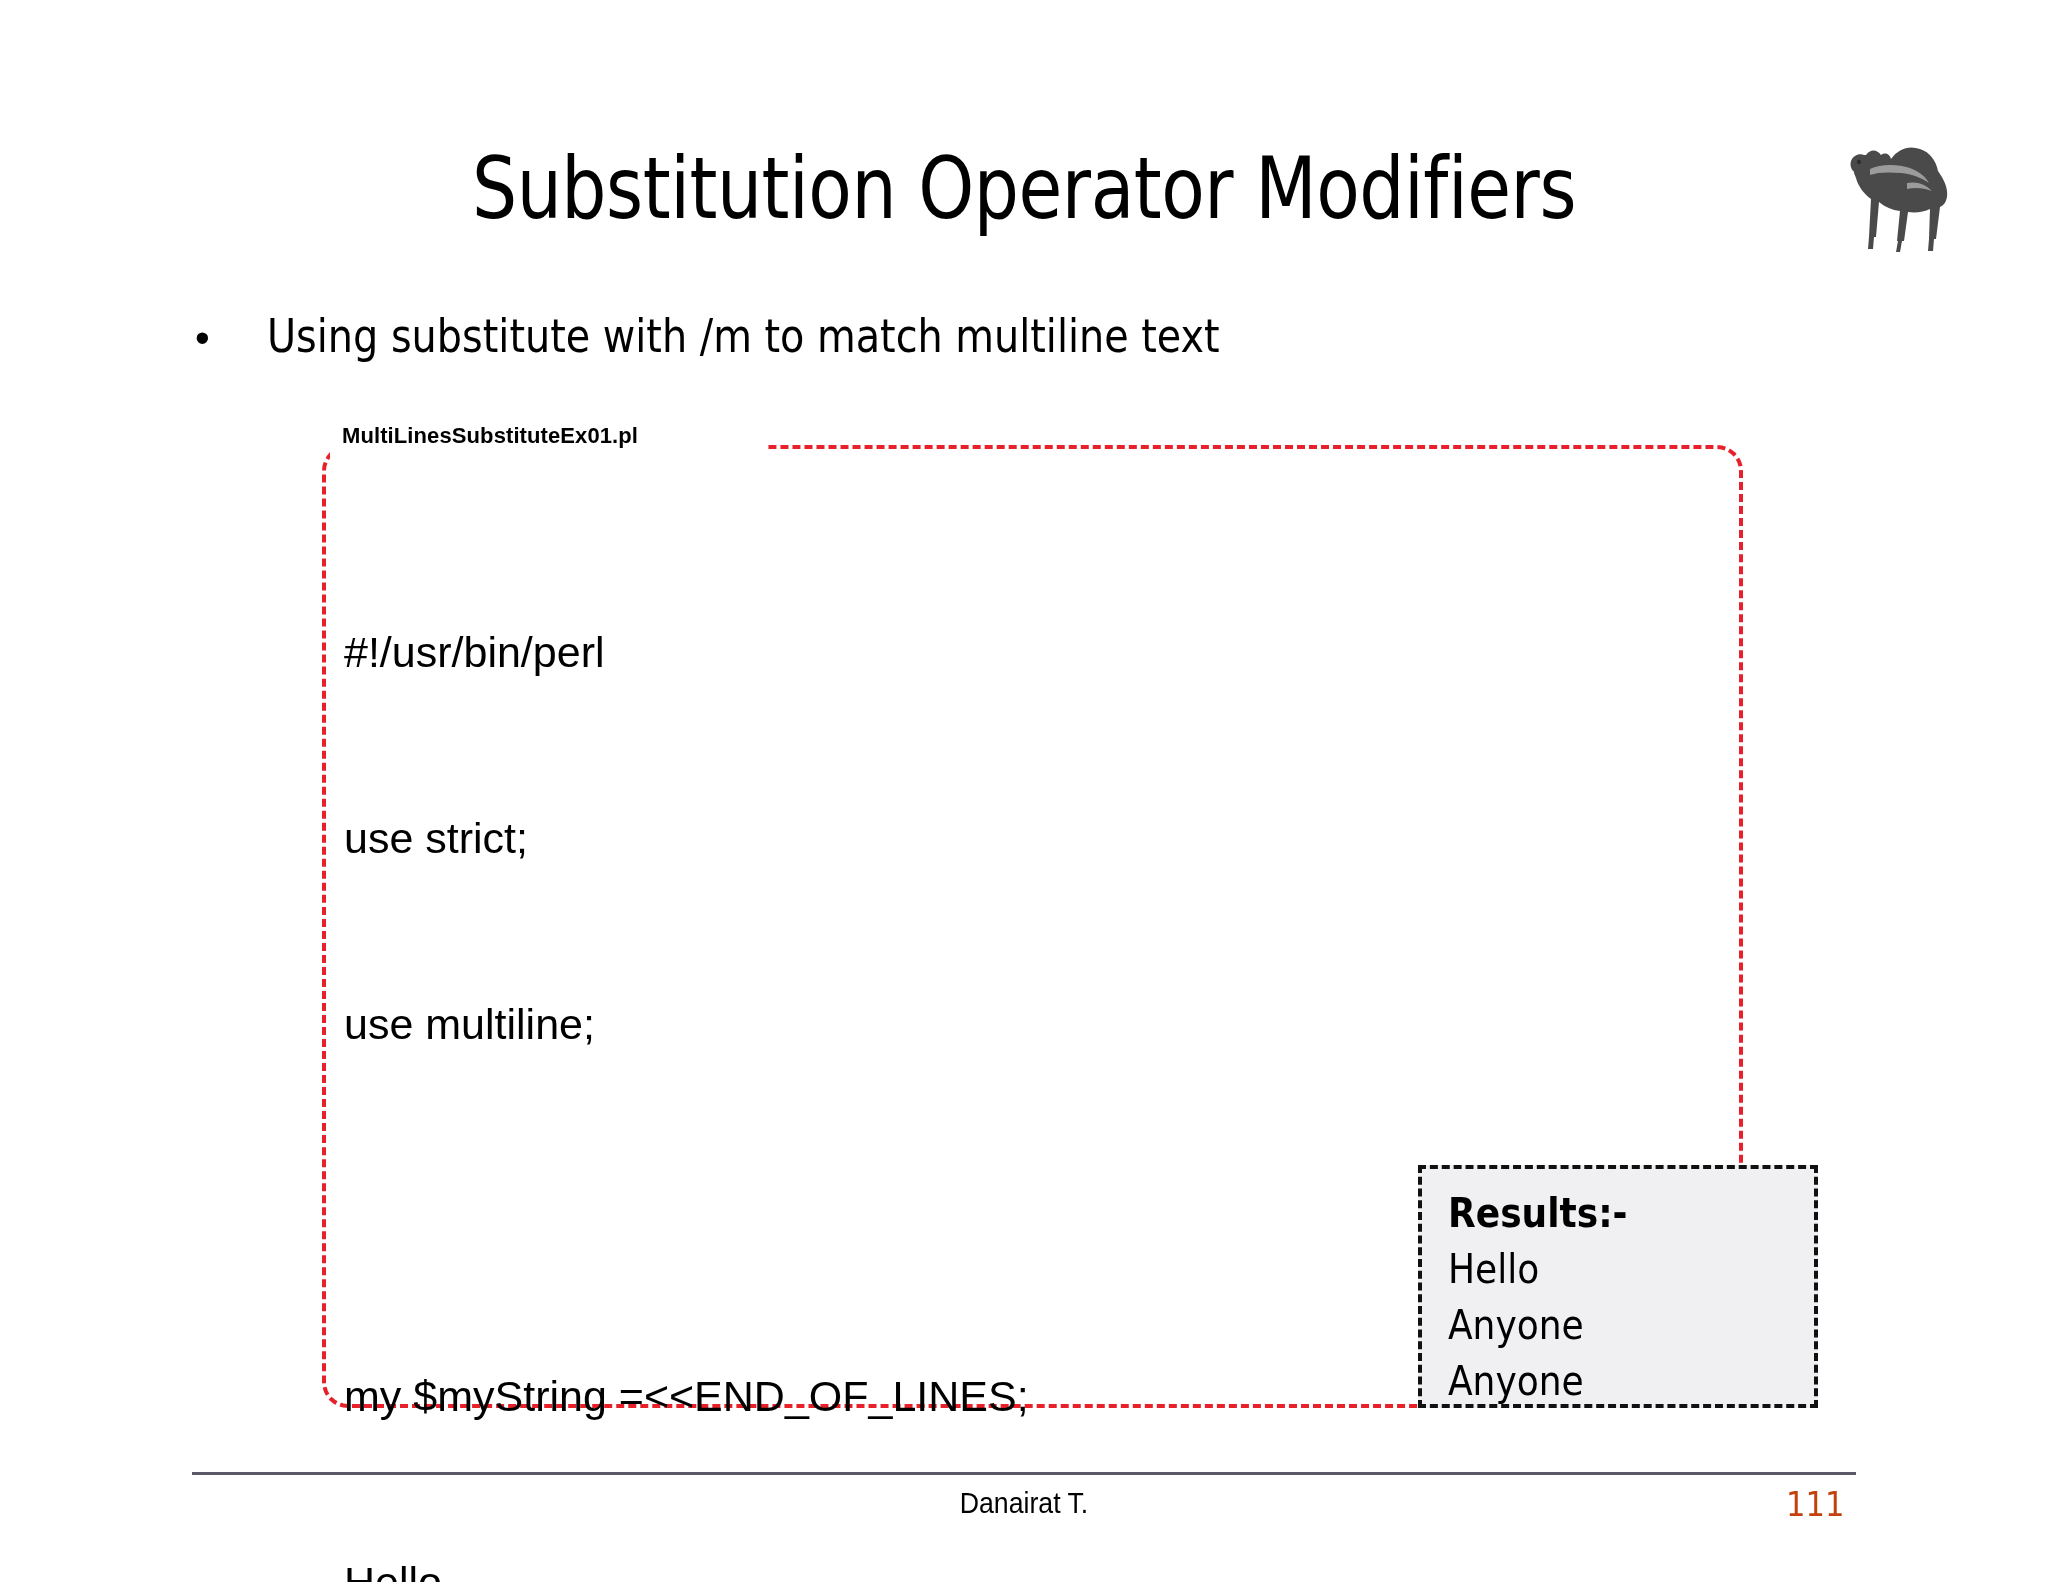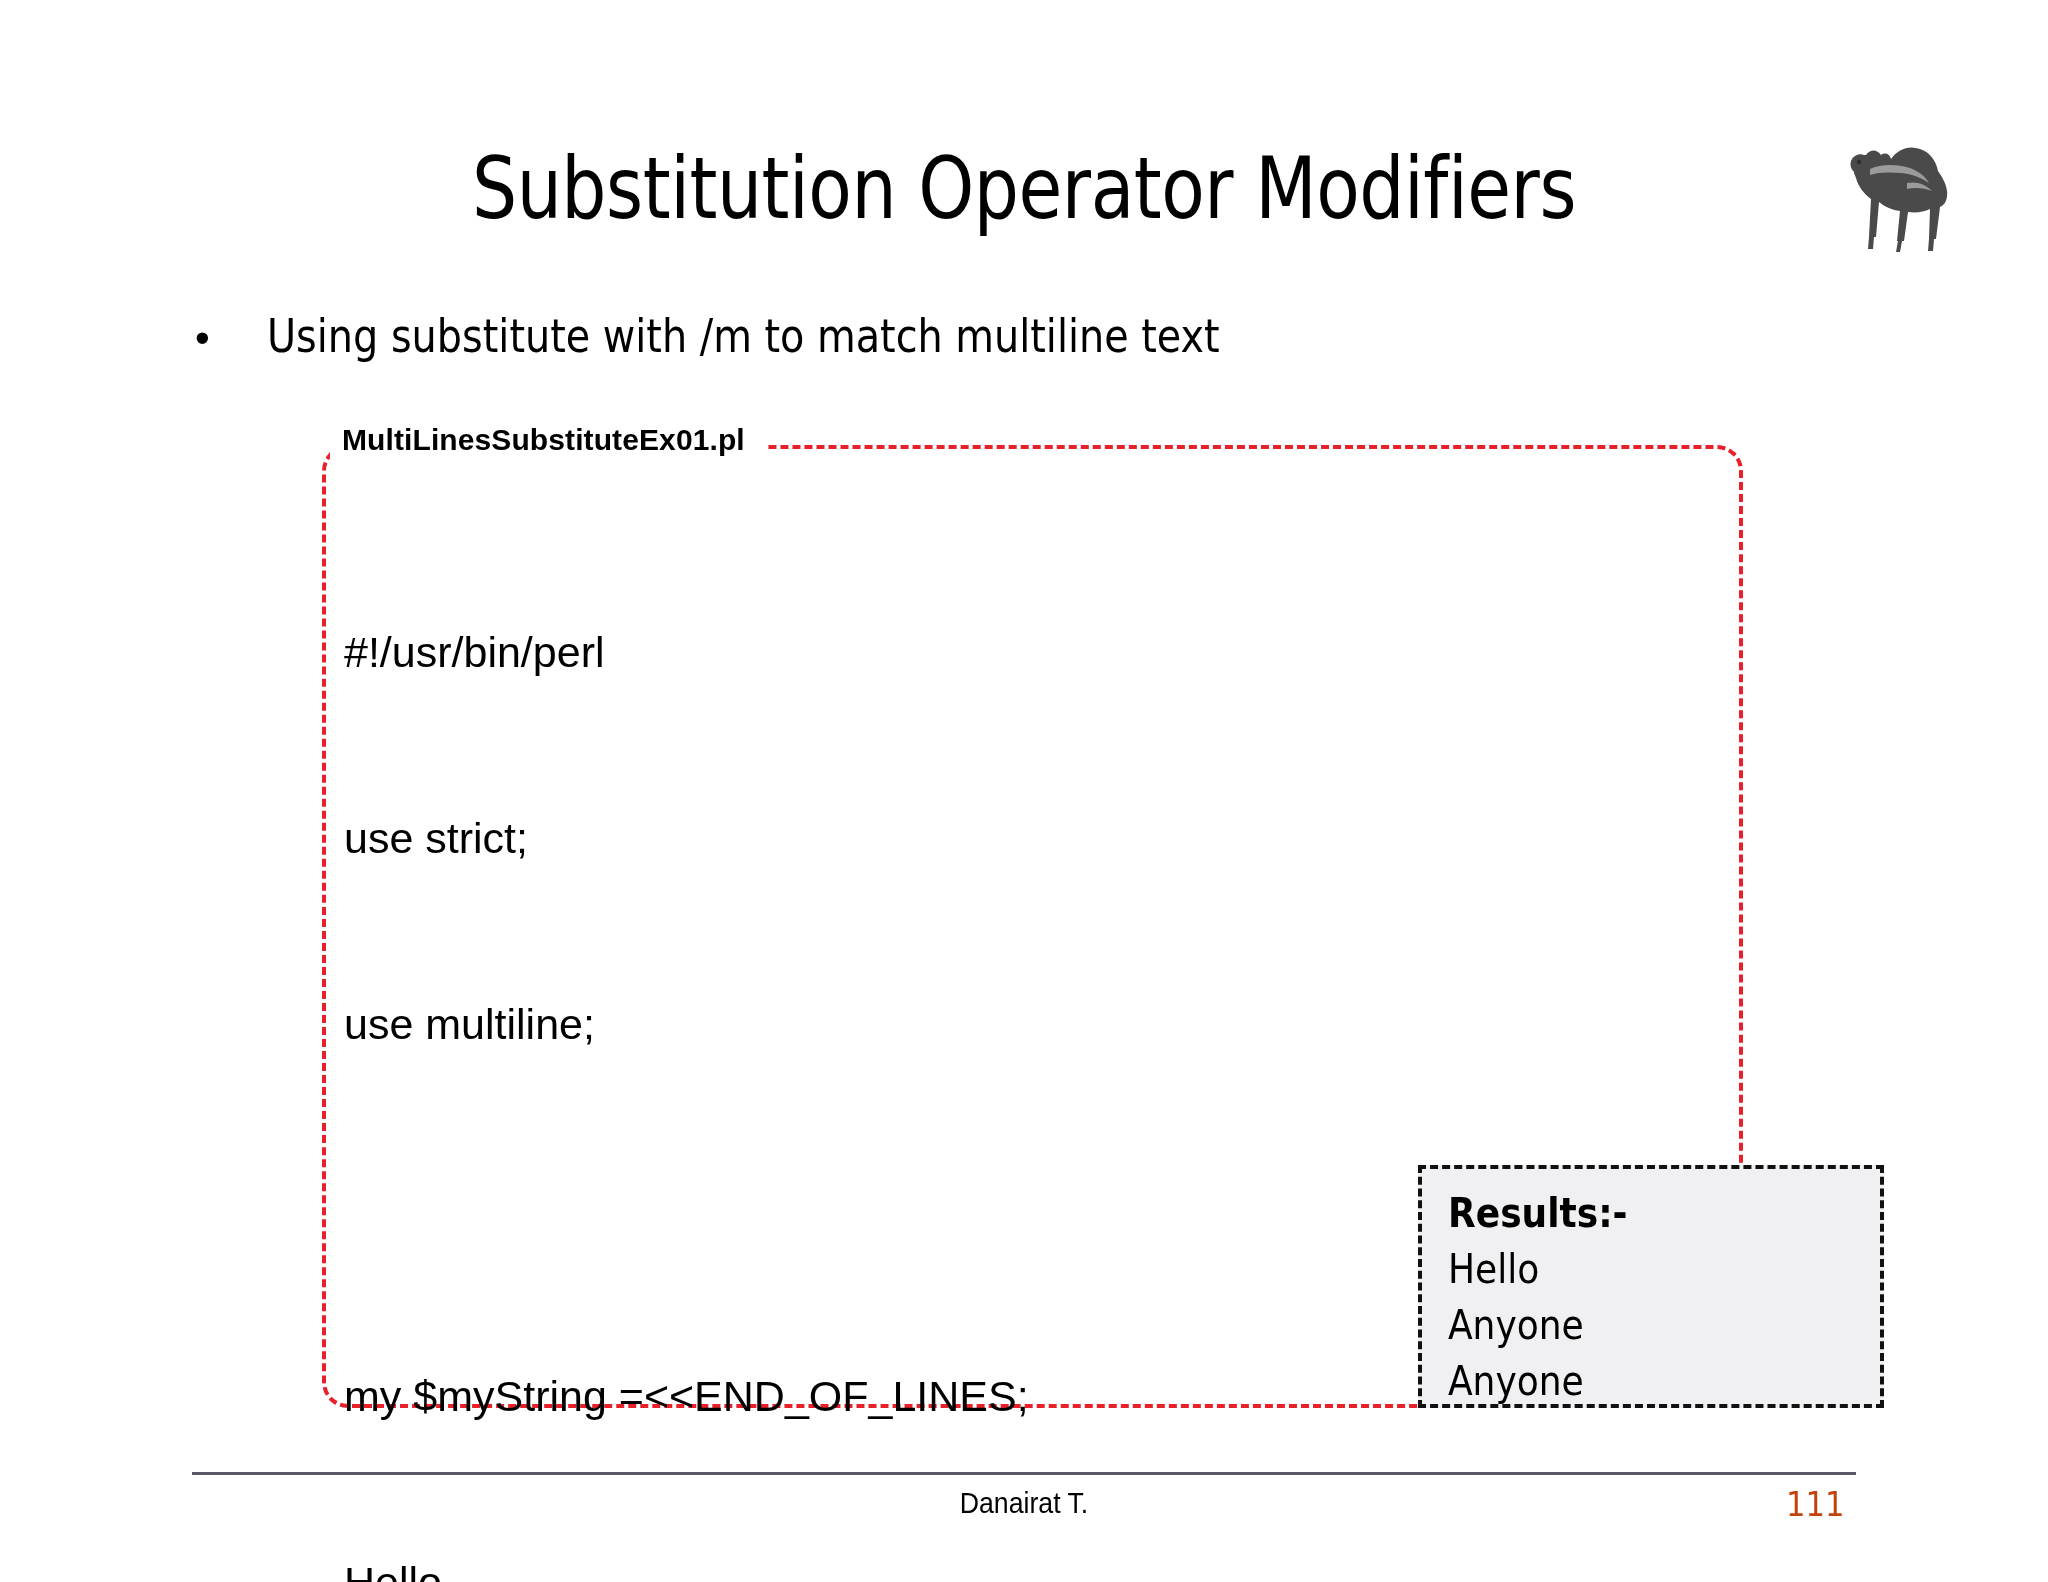--- a/index.html
+++ b/index.html
@@ -94,21 +94,21 @@
     top: 400px;
     width: 436px;
     height: 42px;
     background: #ffffff;
   }
   .callout-filename {
     position: absolute;
     left: 342px;
     top: 398px;
     font-family: "Liberation Sans", sans-serif;
-    font-size: 30px;
+    font-size: 22px;
     font-weight: bold;
     color: #000000;
     letter-spacing: 0.1px;
     white-space: nowrap;
   }
 
   .code-block {
     position: absolute;
     left: 344px;
     top: 472px;
@@ -120,21 +120,21 @@
     letter-spacing: 0px;
   }
   .code-block .blank { display: block; height: 62px; }
   .code-line { display: block; height: 62px; }
 
   
   .results-box {
     position: absolute;
     left: 1418px;
     top: 1140px;
-    width: 466px;
+    width: 400px;
     height: 243px;
     box-sizing: border-box;
     border: 4px dashed #111111;
     background: #f0f0f2;
     padding: 16px 0 0 26px;
   }
   .results-title {
     font-family: "DejaVu Sans Condensed", "Liberation Sans", sans-serif;
     font-size: 40px;
     font-weight: 700;

